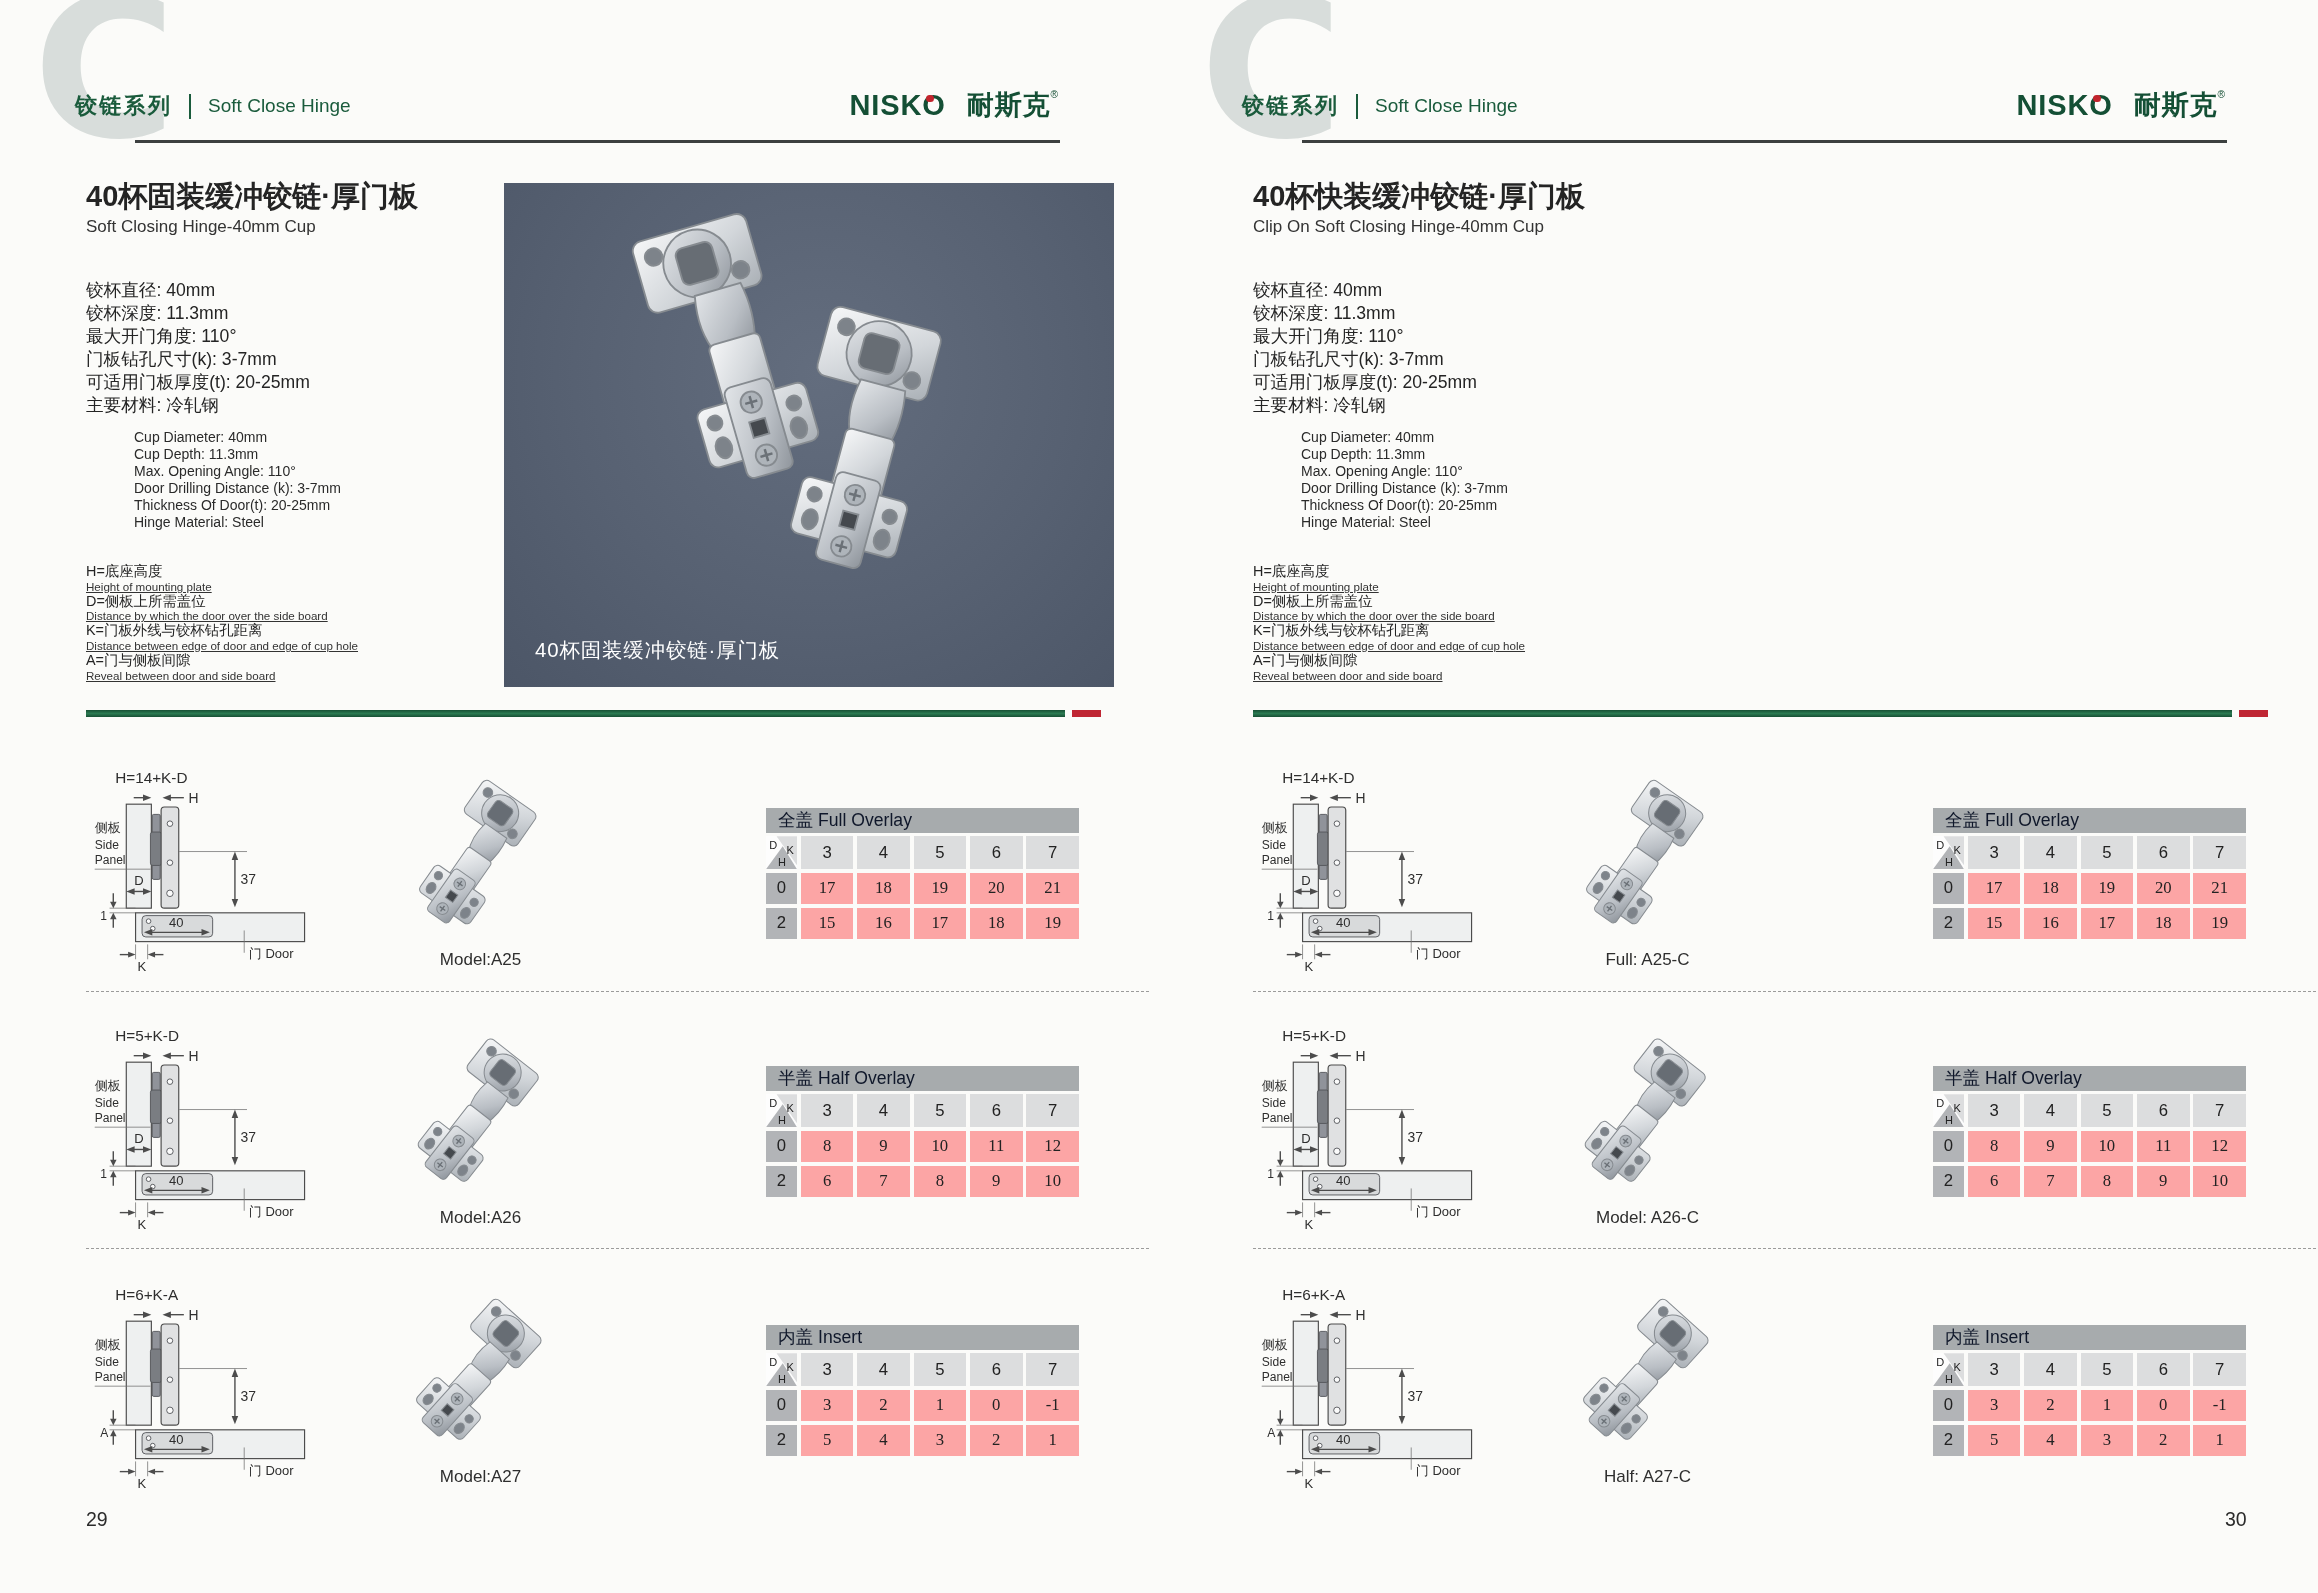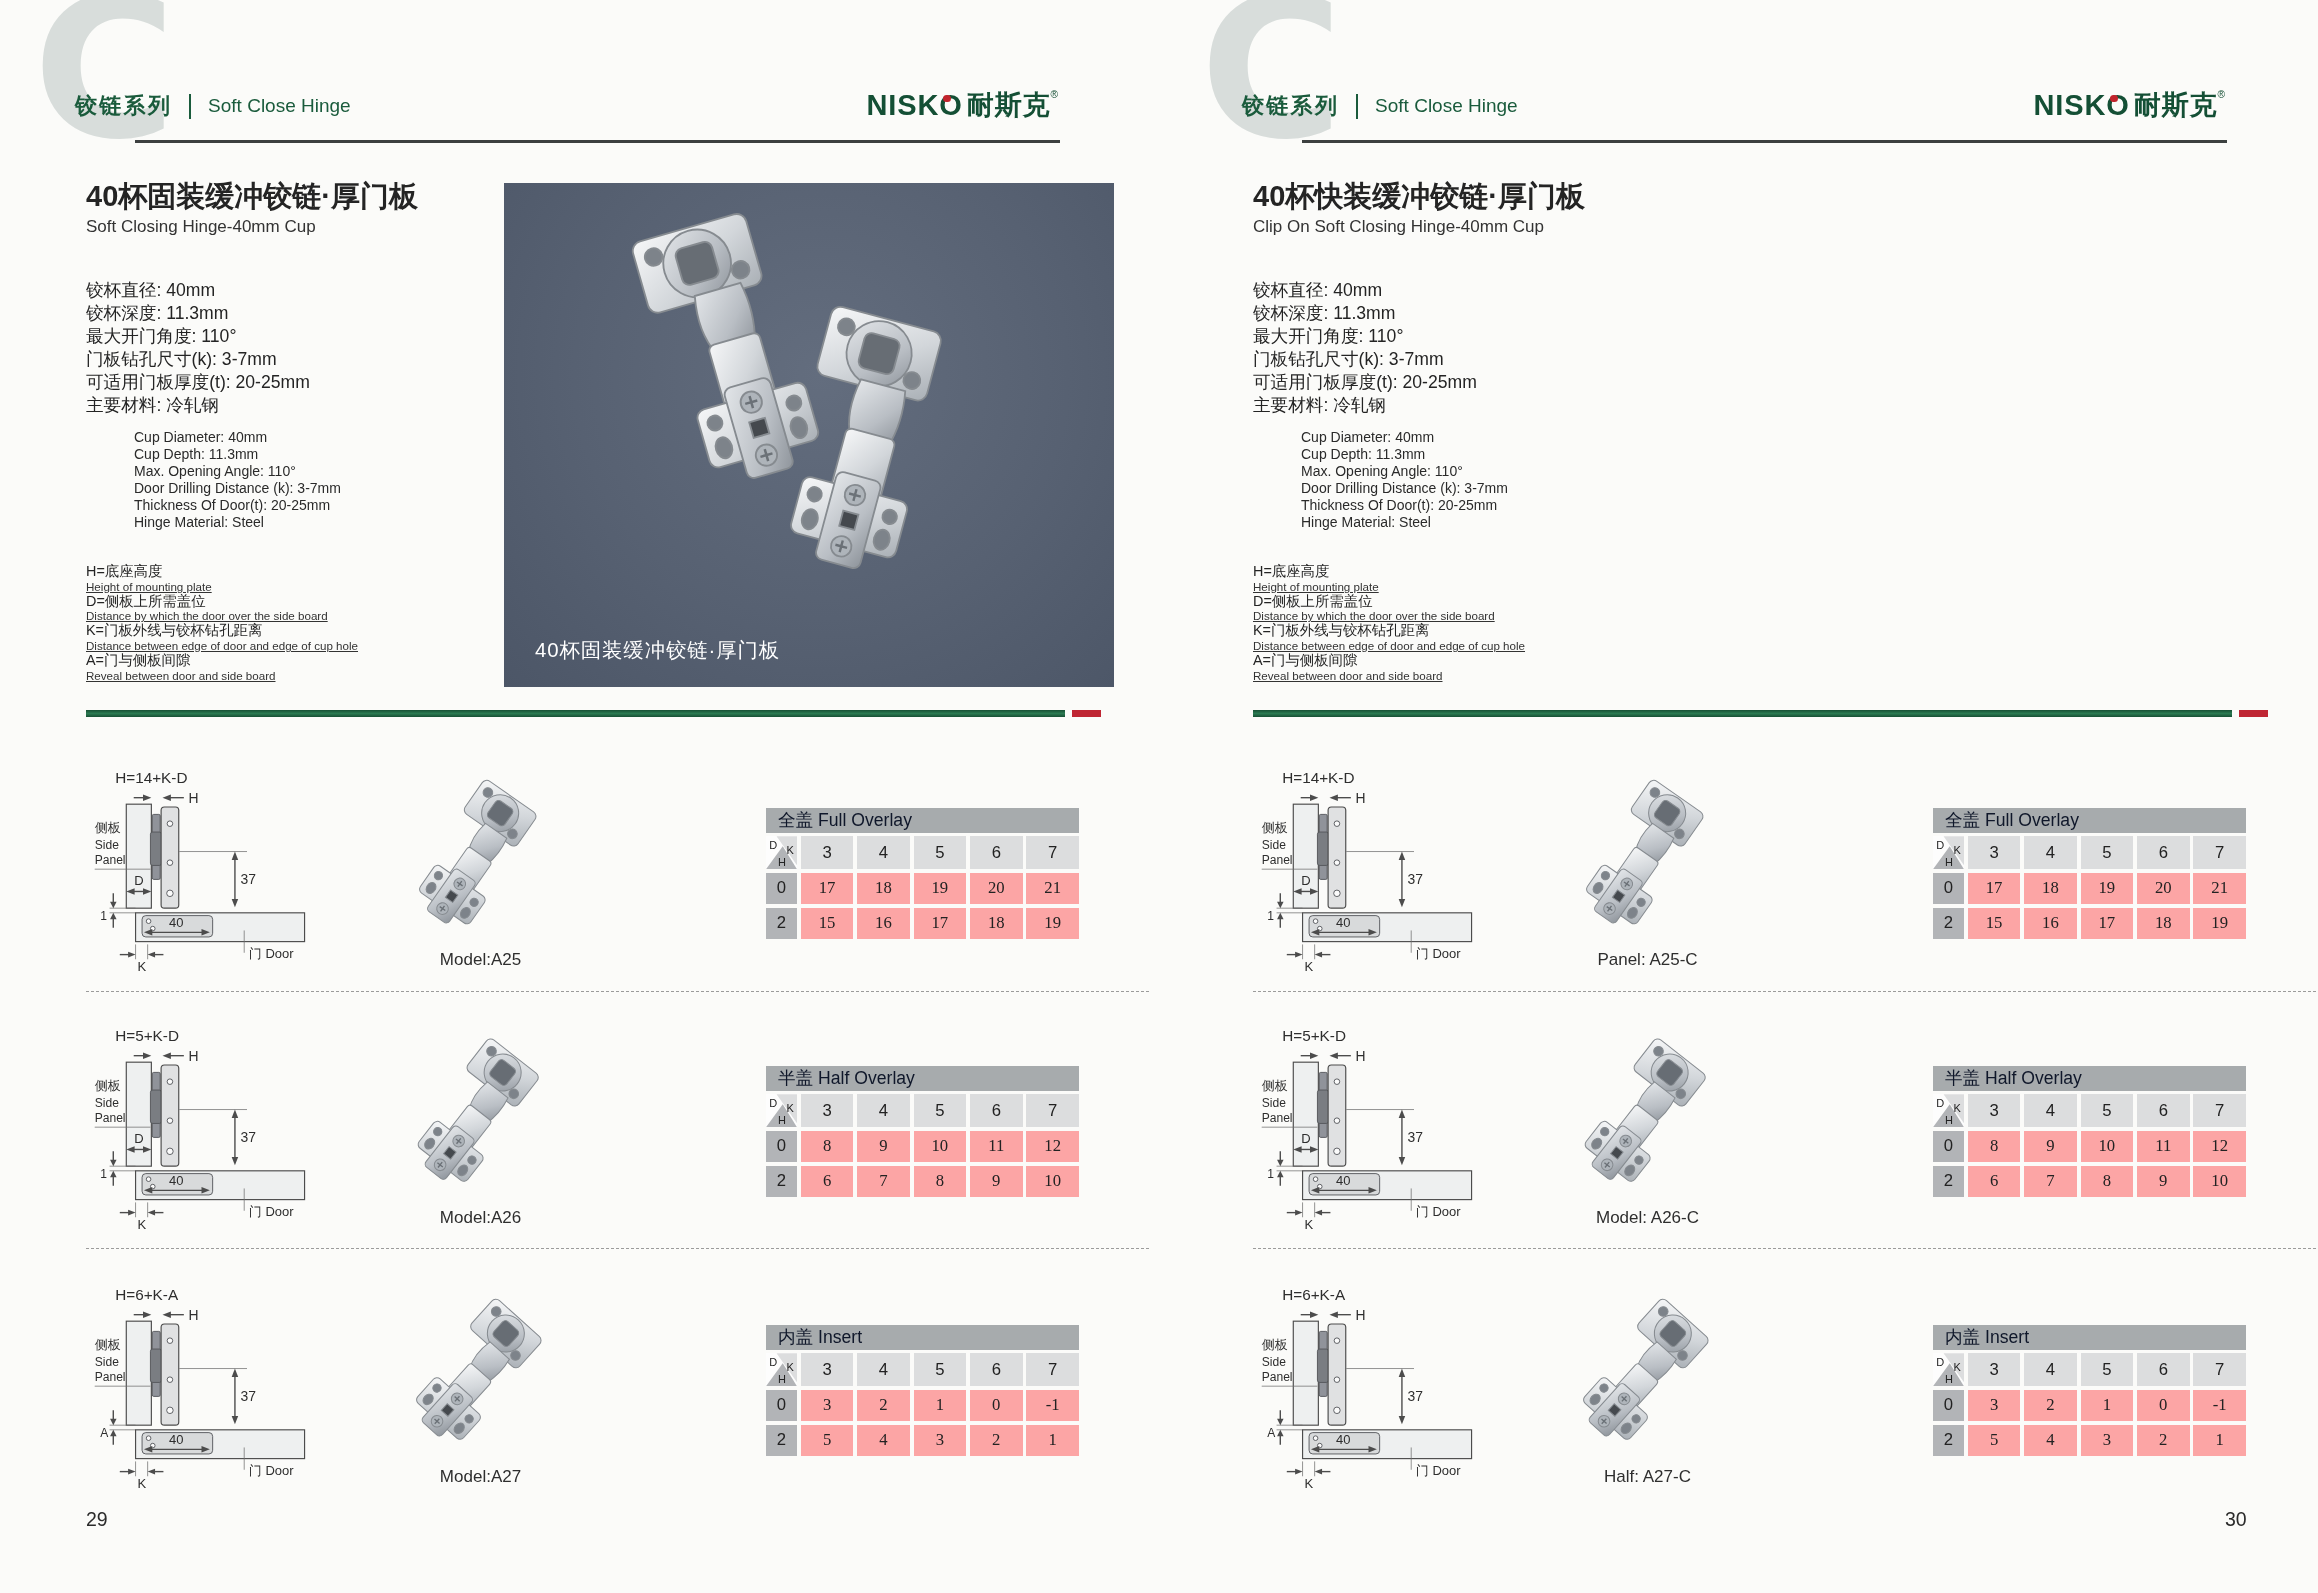--- a/index.html
+++ b/index.html
@@ -12,21 +12,21 @@
   .big-c{position:absolute;left:33px;top:-29px;font:bold 195px "DejaVu Sans",sans-serif;
          color:#d8dddb;line-height:1;}
   .series{position:absolute;left:75px;top:91px;display:flex;align-items:center;gap:17px;}
   .series-cn{font-size:22px;font-weight:bold;color:#1a5b3c;letter-spacing:2.3px;}
   .series-sep{width:1.9px;height:25px;background:#1a5b3c;}
   .series-en{font-size:19px;color:#1a5b3c;}
   .brand-logo{position:absolute;top:87px;right:109px;display:flex;align-items:center;}
   .logo-latin{font-size:29px;font-weight:900;color:#144f35;letter-spacing:0.9px;}
   .logo-dot{display:inline-block;width:7.4px;height:7.4px;border-radius:50%;background:#c2242d;
             position:relative;left:-19.5px;top:-6.5px;margin-right:-7.4px;}
-  .logo-cn{font-size:27px;font-weight:800;color:#144f35;margin-left:4px;letter-spacing:0.9px;}
+  .logo-cn{font-size:27px;font-weight:800;color:#144f35;margin-left:21px;letter-spacing:0.9px;}
   .logo-reg{font-size:10.2px;color:#144f35;position:relative;top:-11px;}
   .header-rule{position:absolute;left:135px;right:107px;top:140px;height:3.2px;background:#3c4040;}
 
   
   .title-cn{position:absolute;left:86px;top:177px;font-size:29px;font-weight:bold;color:#242424;}
   .title-en{position:absolute;left:86px;top:217px;font-size:17px;color:#333;}
   .specs-cn{position:absolute;left:86px;top:279px;}
   .spec-cn-line{font-size:17.6px;line-height:23px;color:#242424;}
   .specs-en{position:absolute;left:86px;top:429px;margin-left:48px;}
   .spec-en-line{font-size:14px;line-height:17px;color:#2a2a2a;}
@@ -650,21 +650,21 @@
           <div class="cell hhead">2</div>
           <div class="cells">
               <div class="cell val">15</div>
               <div class="cell val">16</div>
               <div class="cell val">17</div>
               <div class="cell val">18</div>
               <div class="cell val">19</div>
             </div>
         </div>
       </div>
-      <div class="model">Panel: A25-C</div>
+      <div class="model">Full: A25-C</div>
     </div>
     <div class="row-sep sep-1"></div>
 
     <div class="row row-2">
       <svg class="dg" viewBox="0 0 560 450">
         <text x="52" y="34" class="t33">H=5+K-D</text>
         <line x1="92" y1="66" x2="120" y2="66"></line>
           <polygon points="130,66 112,59 112,73"></polygon>
         <line x1="200" y1="66" x2="164" y2="66"></line>
           <polygon points="154,66 172,59 172,73"></polygon>

